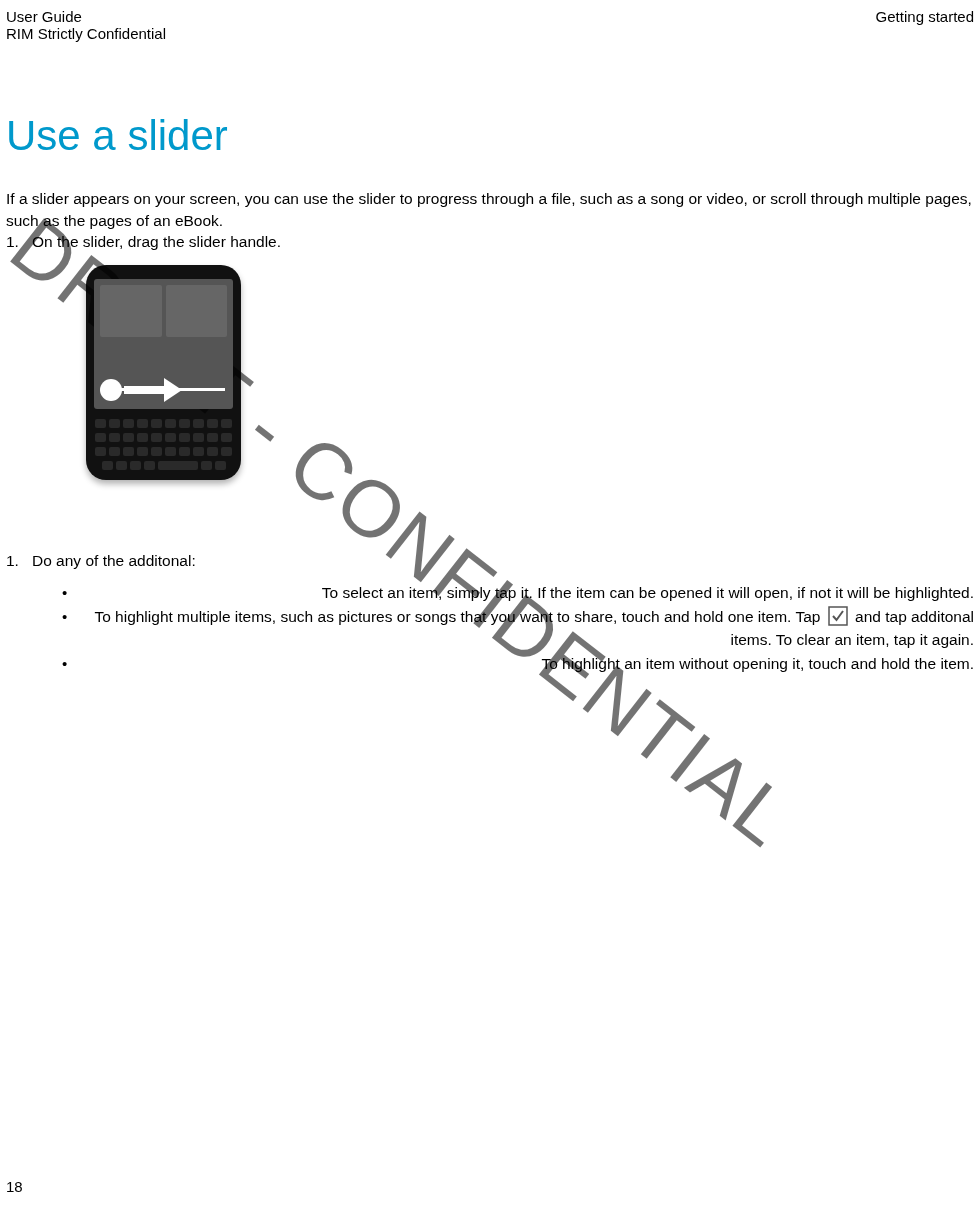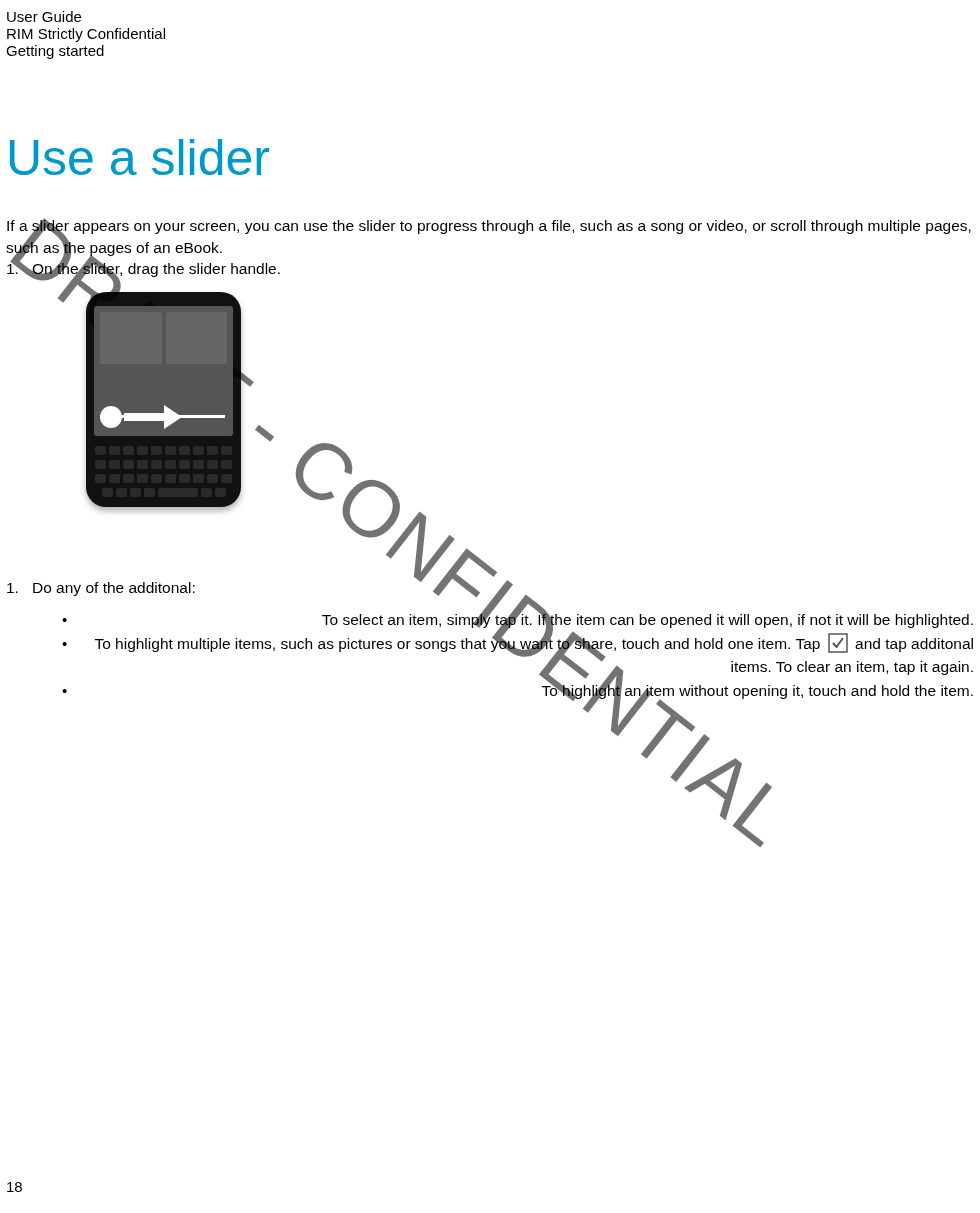--- a/index.html
+++ b/index.html
@@ -10,28 +10,27 @@
       position: relative;
       background: #fff;
       color: #000;
     }
     .header {
       display: flex;
       justify-content: space-between;
       padding: 8px 6px 0 6px;
       font-size: 15px;
       font-weight: 300;
-      flex-direction: column;
     }
     .header-left { display: flex; flex-direction: column; gap: 0; }
     .content {
       padding: 70px 6px 0 6px;
     }
     h1 {
-      font-size: 50px;
+      font-size: 42px;
       font-weight: 300;
       color: #0099cc;
       margin-bottom: 28px;
     }
     .intro {
       font-size: 15.5px;
       line-height: 1.4;
       font-weight: 300;
     }
     ol {

